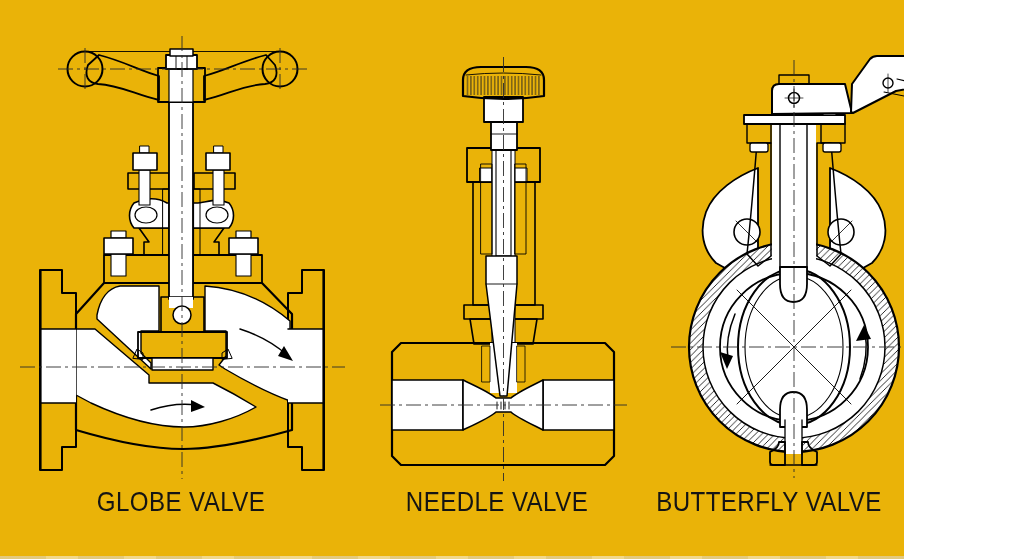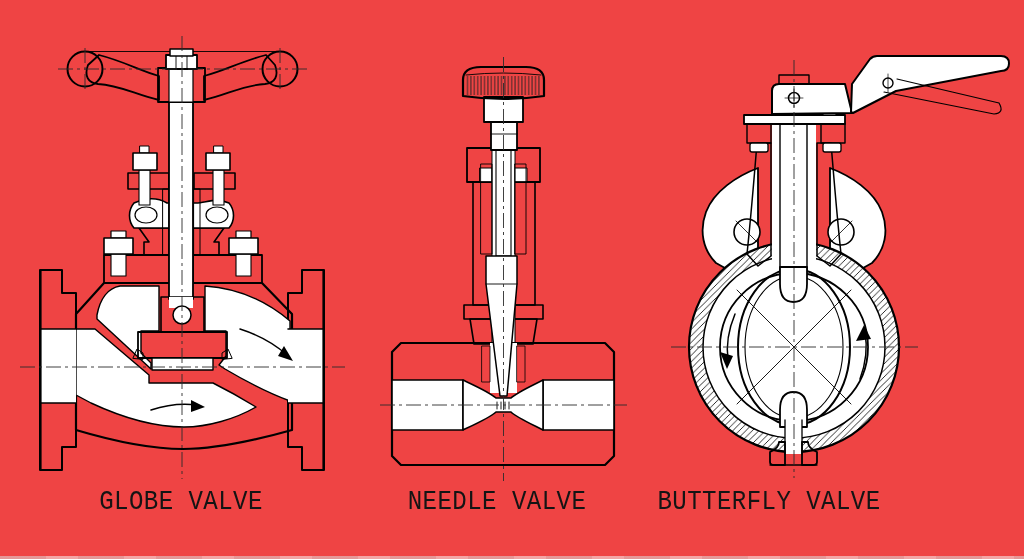--- a/index.html
+++ b/index.html
@@ -1,17 +1,17 @@
 <!DOCTYPE html>
 <html><head>
 <meta charset="utf-8">
 <style>
   html,body{margin:0;padding:0;background:#ffffff;}
-  #stage{position:relative;width:1024px;height:559px;background:#ef4444;overflow:hidden;
-         font-family:Liberation Mono, monospace;}
+  #stage{position:relative;width:904px;height:559px;background:#eab308;overflow:hidden;
+         font-family:Liberation Sans, sans-serif;}
   #drawing{position:absolute;left:0;top:0;}
   .fig-label{position:absolute;top:486px;font-size:28px;font-weight:500;color:#141414;
              letter-spacing:.5px;white-space:nowrap;transform:translateX(-50%) scaleX(.86);}
   .artifact{position:absolute;left:0;bottom:0;width:100%;height:3px;opacity:.55;
             background:repeating-linear-gradient(90deg,#dcdcdc 0 46px,#f6f6f6 46px 78px);}
   svg *{vector-effect:non-scaling-stroke;}
   .ln{stroke:#000;fill:none;stroke-linejoin:round;stroke-linecap:round;}
   .w{fill:#ffffff;}
   .cl{stroke:#2b2b2b;stroke-width:.9;fill:none;stroke-dasharray:15 4 3 4;}
   .thin{stroke-width:.9;}

